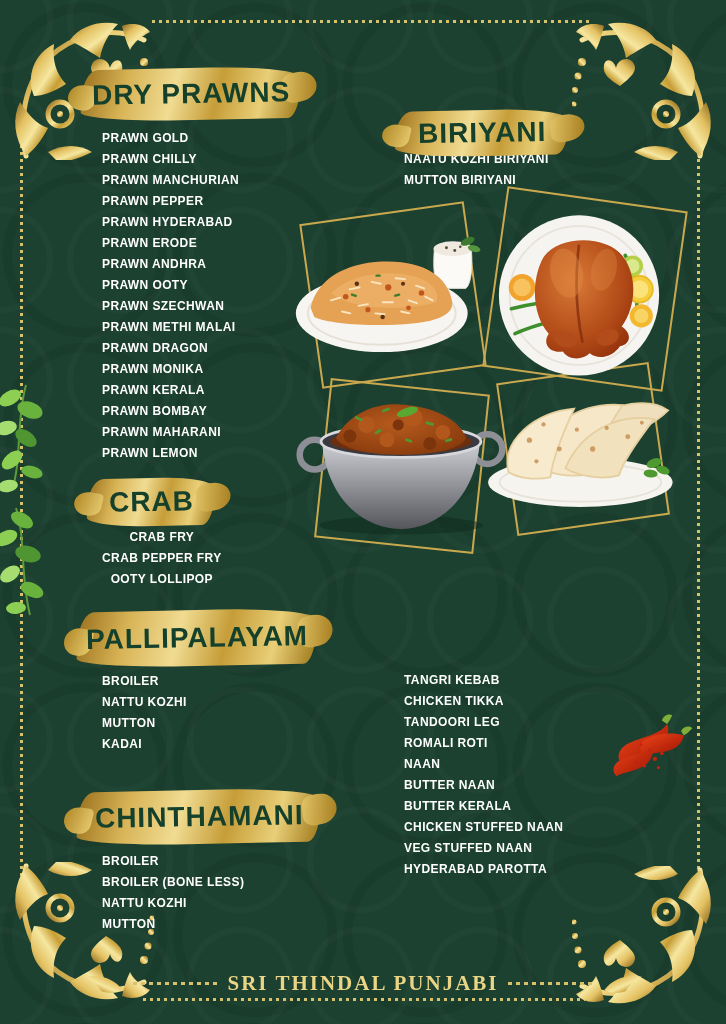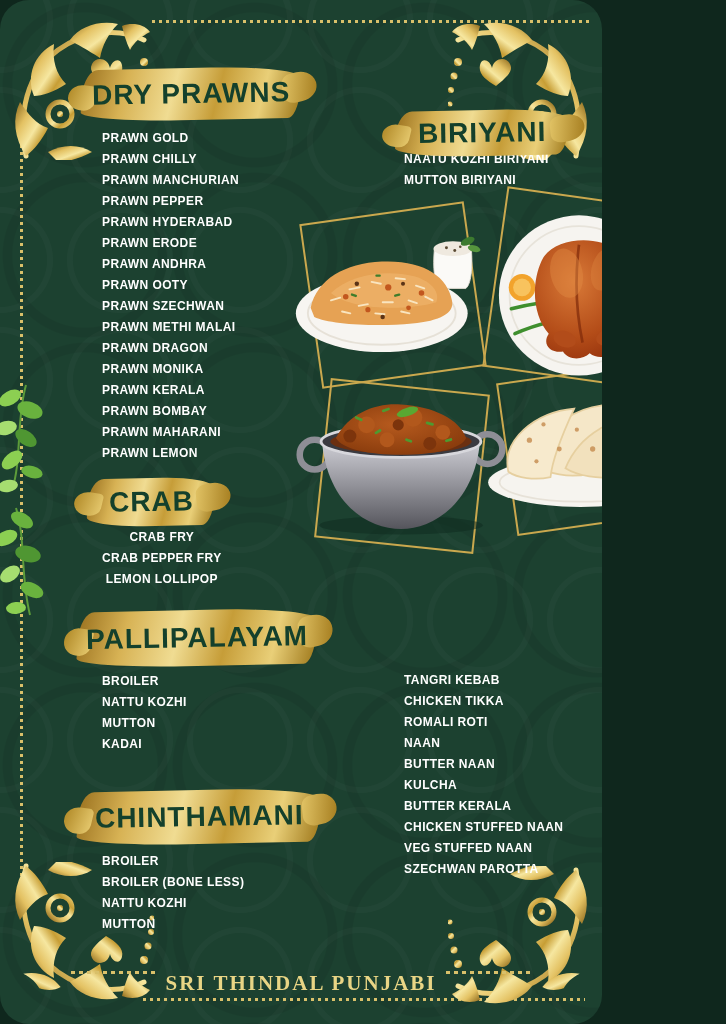--- a/index.html
+++ b/index.html
@@ -1,25 +1,24 @@
 <!DOCTYPE html>
 <html><head>
 <meta charset="utf-8">
 <style>
   html,body{margin:0;padding:0;background:#0f271d;}
   #page{
-    position:relative;width:602px;height:1024px;overflow:hidden;
+    position:relative;width:726px;height:1024px;overflow:hidden;
     background-color:#1c4130;
     background-image:
       radial-gradient(circle, transparent 60%, rgba(0,0,0,.07) 61% 68%, transparent 69%),
       radial-gradient(circle, transparent 55%, rgba(255,255,255,.025) 56% 62%, transparent 63%);
     background-size:170px 170px,120px 120px;
     background-position:0 0,60px 80px;
     font-family:"Liberation Sans",sans-serif;
-    border-radius:29px;
   }
   
   .dots-h{position:absolute;height:3px;background:repeating-linear-gradient(90deg,#d9c06a 0 3px,transparent 3px 7px);}
   .dots-v{position:absolute;width:3px;background:repeating-linear-gradient(180deg,#d9c06a 0 3px,transparent 3px 7px);}
   
   .corner{position:absolute;width:150px;height:150px;}
   .corner.tl{left:4px;top:10px;}
   .corner.tr{right:4px;top:10px;transform:scaleX(-1);}
   .corner.bl{left:4px;bottom:12px;transform:scaleY(-1);}
   .corner.br{right:4px;bottom:8px;transform:scale(-1,-1);}
@@ -36,21 +35,21 @@
   .brush h2{position:relative;z-index:1;margin:0;font-size:28px;font-weight:800;
     letter-spacing:1px;color:#14402c;transform:rotate(-1deg);white-space:nowrap;}
   
   .items{position:absolute;margin:0;padding:0;list-style:none;z-index:4;}
   .items li{color:#ffffff;font-size:12px;line-height:21px;font-weight:800;letter-spacing:.4px;white-space:nowrap;}
   
   .sq{position:absolute;border:2px solid #caa84e;z-index:1;}
   
   .art{position:absolute;z-index:2;}
   
-  .footer{position:absolute;left:0;right:0;top:971px;display:flex;justify-content:center;gap:9px;z-index:5;}
+  .footer{position:absolute;left:0;right:0;top:971px;display:flex;align-items:center;justify-content:center;gap:9px;z-index:5;}
   .footer .dash{width:86px;height:3px;background:repeating-linear-gradient(90deg,#d9c06a 0 4px,transparent 4px 8px);}
   .footer .name{color:#e9d585;font-family:"Liberation Serif",serif;font-weight:700;font-size:21px;letter-spacing:2px;white-space:nowrap;}
   .wing{width:40px;height:20px;}
   .wing.flip{transform:scaleX(-1);}
 </style>
 </head>
 <body>
 
 <svg width="0" height="0" style="position:absolute" aria-hidden="true">
   <defs>
@@ -326,47 +325,47 @@
     </ul>
 
   <div class="brush" style="left:88px;top:478px;width:126px;height:48px;">
     <span class="stroke"></span>
     <h2>CRAB</h2>
   </div>
   <ul class="items" style="left:102px;top:527px;text-align:center;">
 
   <li>CRAB FRY</li>
       <li>CRAB PEPPER FRY</li>
-      <li>LEMON LOLLIPOP</li>
+      <li>OOTY LOLLIPOP</li>
     </ul>
 
   <div class="brush" style="left:78px;top:610px;width:238px;height:56px;">
     <span class="stroke"></span>
     <h2>PALLIPALAYAM</h2>
   </div>
   <ul class="items" style="left:102px;top:671px;">
 
   <li>BROILER</li>
       <li>NATTU KOZHI</li>
       <li>MUTTON</li>
       <li>KADAI</li>
     </ul>
 
   <ul class="items" style="left:404px;top:670px;">
 
   <li>TANGRI KEBAB</li>
       <li>CHICKEN TIKKA</li>
+      <li>TANDOORI LEG</li>
       <li>ROMALI ROTI</li>
       <li>NAAN</li>
       <li>BUTTER NAAN</li>
-      <li>KULCHA</li>
       <li>BUTTER KERALA</li>
       <li>CHICKEN STUFFED NAAN</li>
       <li>VEG STUFFED NAAN</li>
-      <li>SZECHWAN PAROTTA</li>
+      <li>HYDERABAD PAROTTA</li>
     </ul>
 
   <div class="brush" style="left:78px;top:790px;width:242px;height:54px;">
     <span class="stroke"></span>
     <h2>CHINTHAMANI</h2>
   </div>
   <ul class="items" style="left:102px;top:851px;">
 
   <li>BROILER</li>
       <li>BROILER (BONE LESS)</li>

